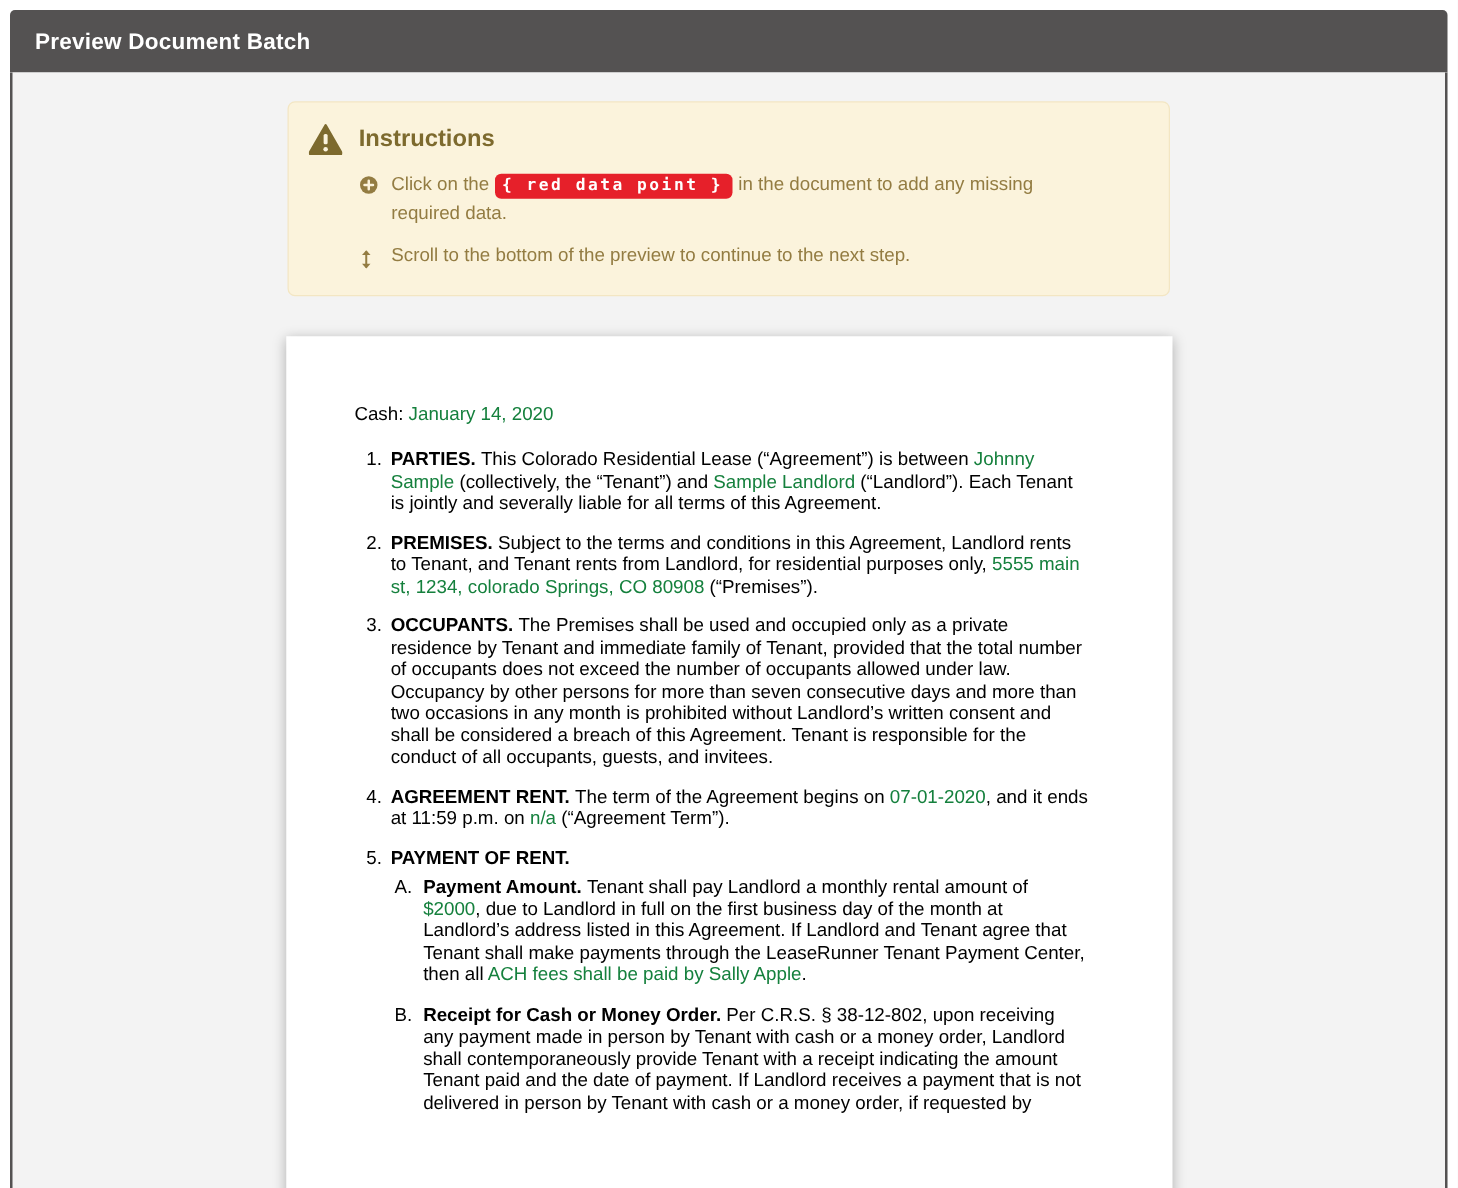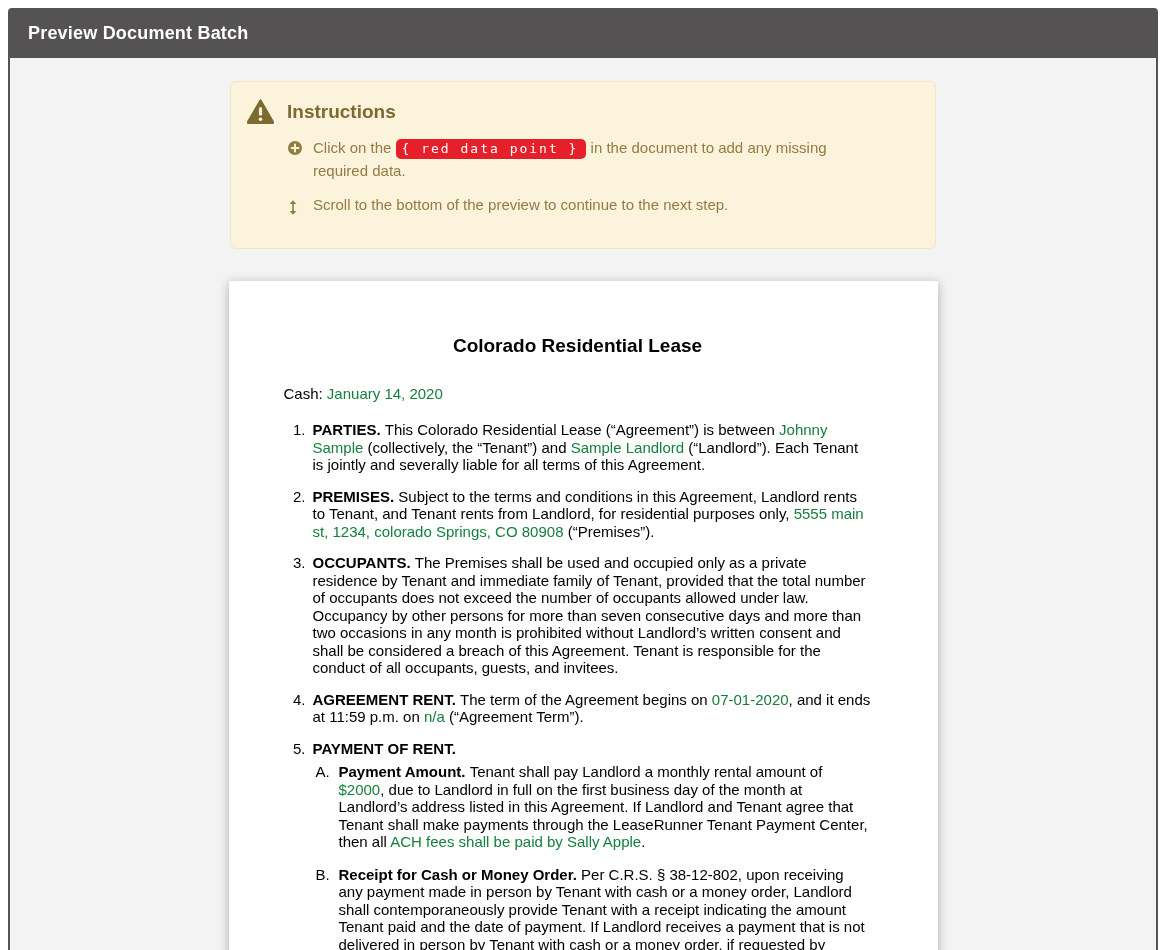--- a/index.html
+++ b/index.html
@@ -39,21 +39,21 @@
     padding-top: 23px;
   }
 
   
   .instructions {
     width: 706px;
     margin: 0 auto;
     background: #fbf3dc;
     border: 1px solid #f3e6c3;
     border-radius: 6px;
-    padding: 17px 18px 28px 16px;
+    padding: 17px 18px 16px 16px;
     color: #937c42;
   }
   .instr-head {
     display: flex;
     align-items: center;
     gap: 13px;
   }
   .warn-icon { width: 27px; height: 25px; color: #7d6a2e; flex: none; }
   .warn-icon svg { display: block; }
   .instr-title {
@@ -80,21 +80,21 @@
     color: #937c42;
     padding-top: 3px;
   }
   .instr-icon svg { display: block; }
   .instr-text { max-width: 562px; }
   .blue-text { color: #2222ee; }
   .red-badge {
     background: #e6202a;
     color: #ffffff;
     font-family: "DejaVu Sans Mono", monospace;
-    font-weight: normal;
+    font-weight: bold;
     font-size: 13px;
     letter-spacing: 2px;
     padding: 2px 8px 3px 6px;
     border-radius: 5px;
     white-space: nowrap;
   }
 
   
   .doc-card {
     width: 709px;
@@ -183,21 +183,20 @@
                 <path d="M2.6 5 L6 1.2 L9.4 5 Z" fill="currentColor"></path>
                 <path d="M2.6 12 L6 15.8 L9.4 12 Z" fill="currentColor"></path>
               </svg>
             </span>
             <div class="instr-text">Scroll to the bottom of the preview to continue to the next step.</div>
           </div>
         </div>
     </div>
 
     <div class="doc-card">
-      <div class="doc-title">Colorado Residential Lease</div>
       <div class="doc-date">
         <span>Cash: </span><a class="dp">January 14, 2020</a>
       </div>
       <div id="doc-sections">
           <div class="doc-item">
             <span class="doc-num">1.</span>
             <div class="doc-text"><strong>PARTIES. </strong>This Colorado Residential Lease (“Agreement”) is between <a class="dp">Johnny Sample</a> (collectively, the “Tenant”) and <a class="dp">Sample Landlord</a> (“Landlord”). Each Tenant is jointly and severally liable for all terms of this Agreement.</div>
           </div>
           <div class="doc-item">
             <span class="doc-num">2.</span>

